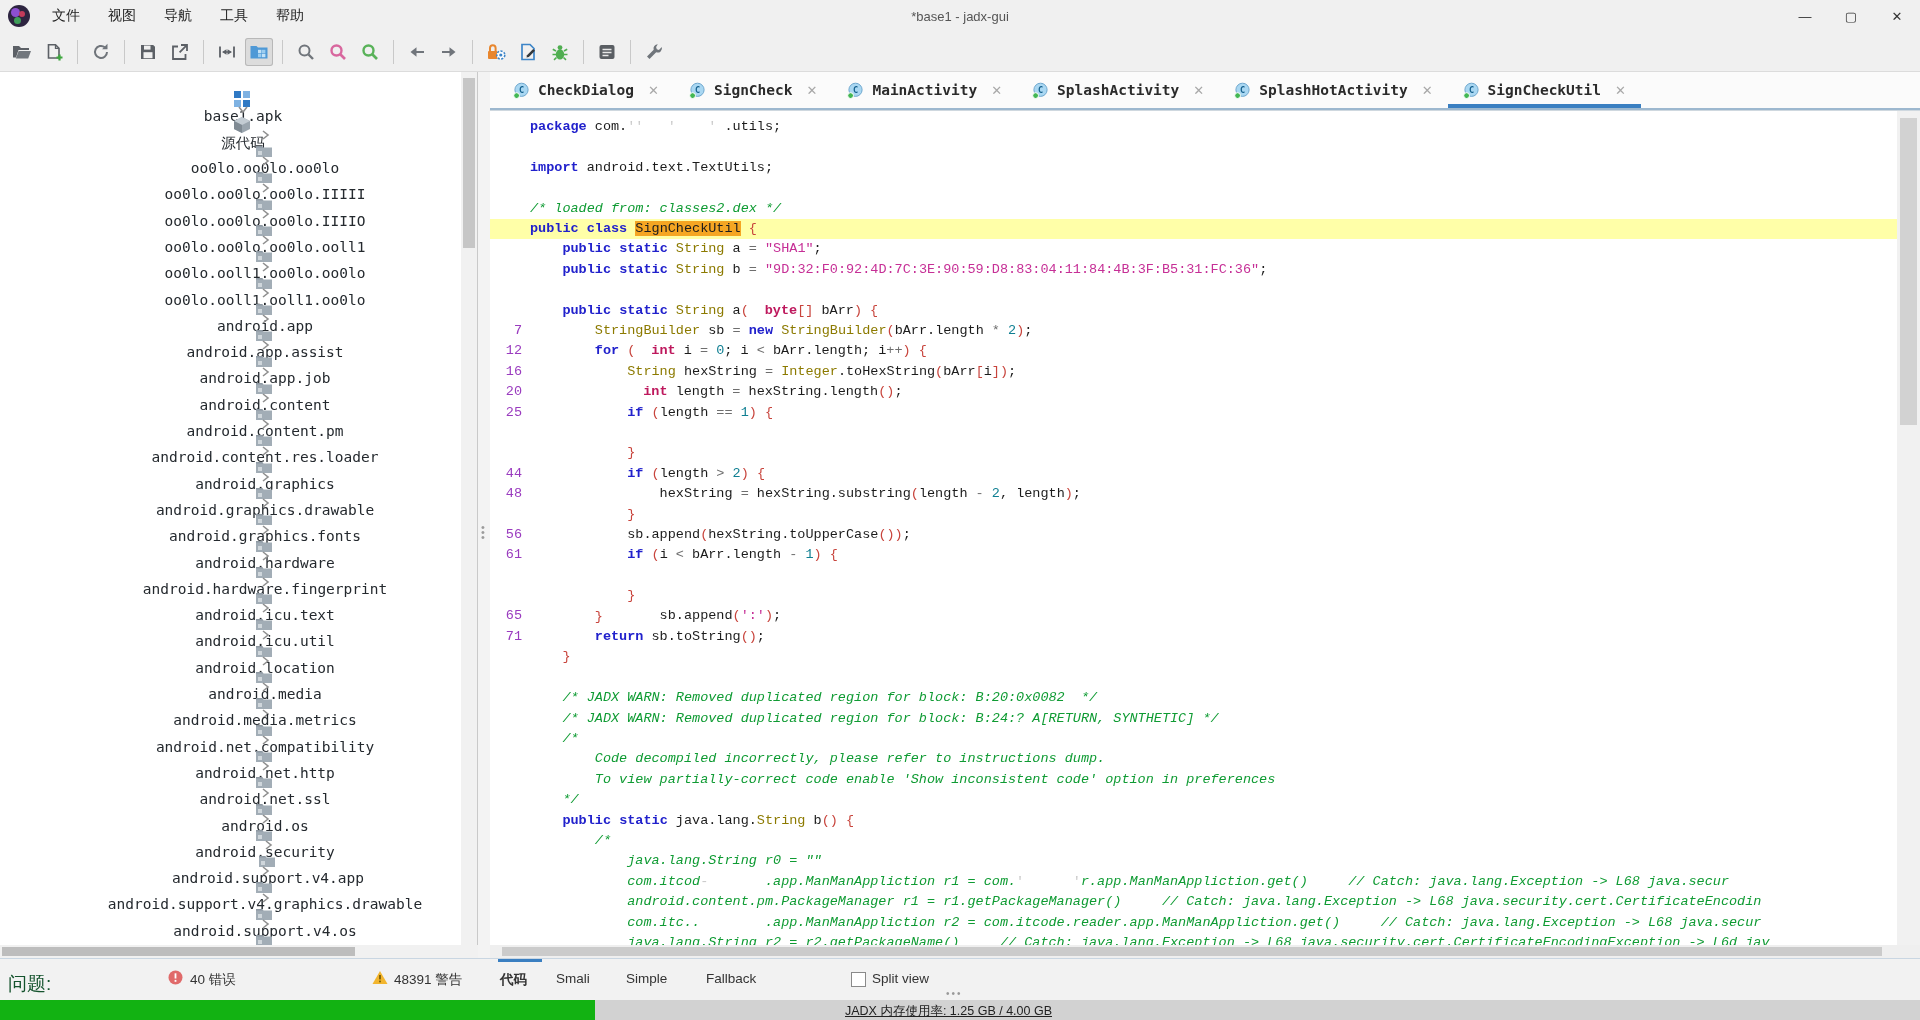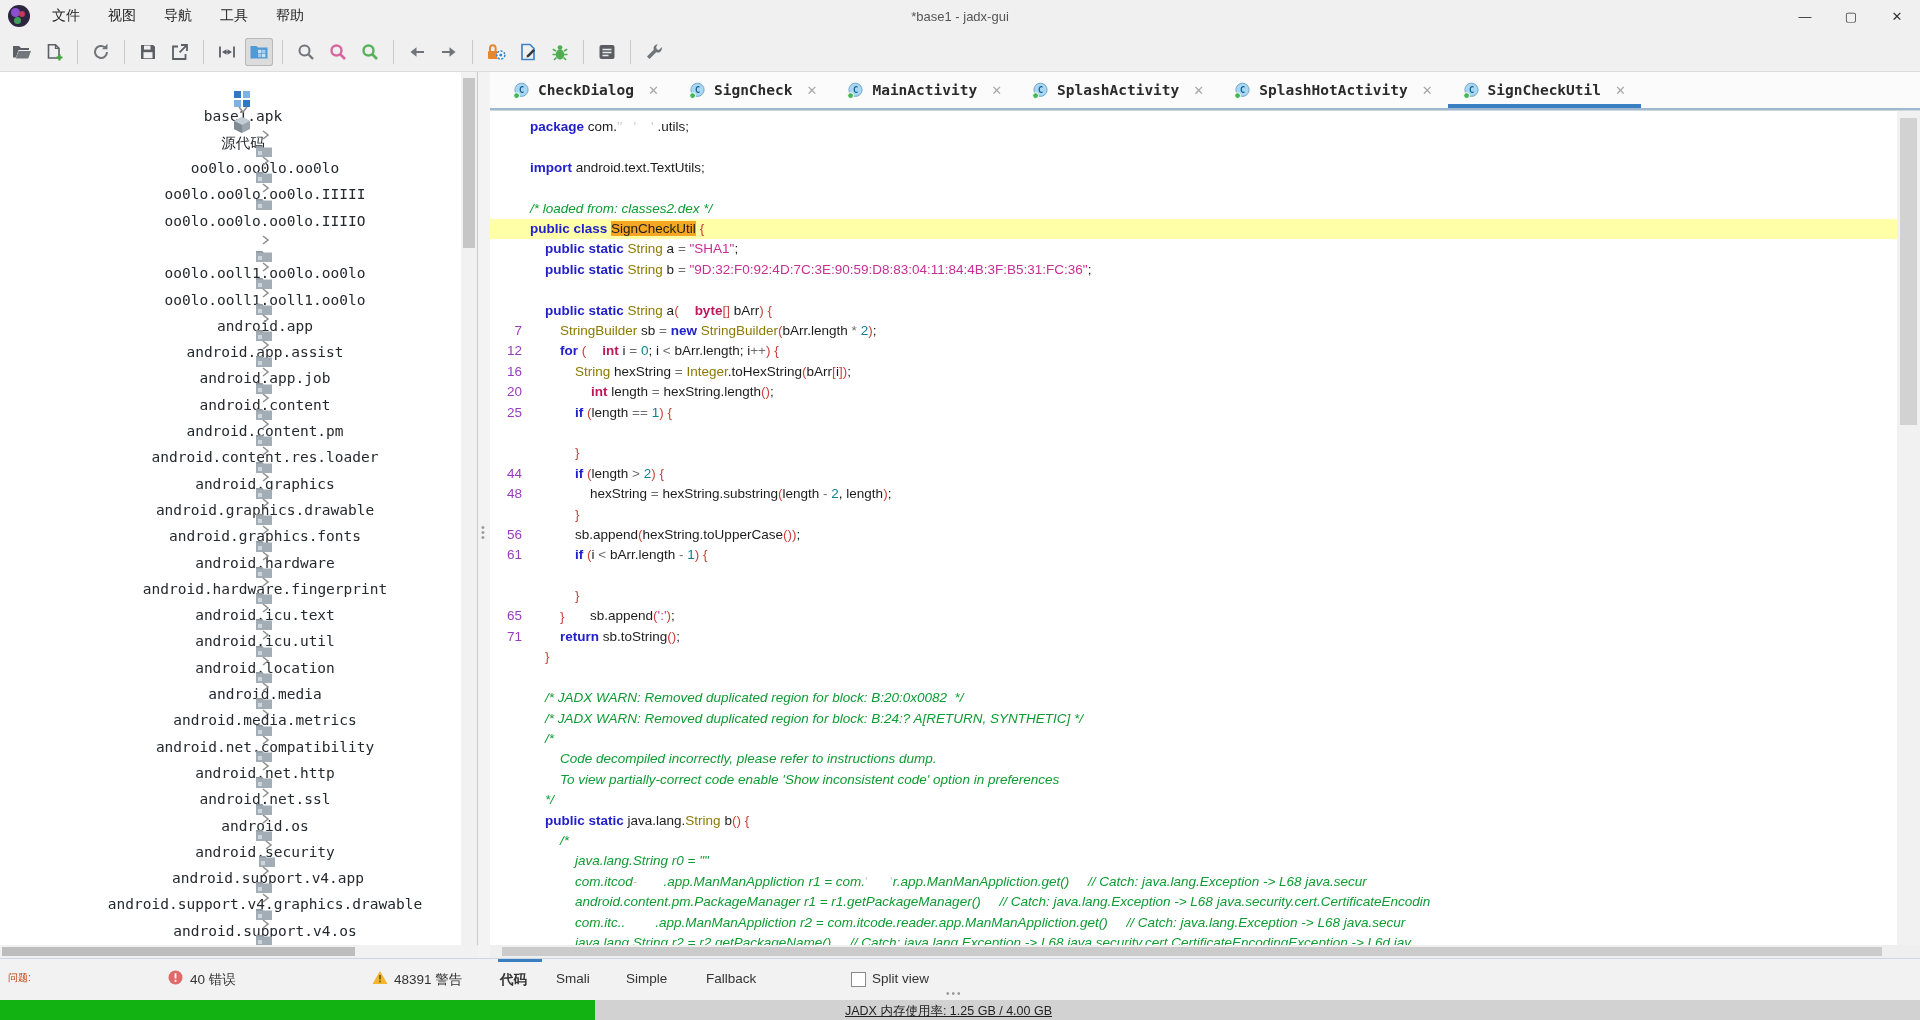--- a/index.html
+++ b/index.html
@@ -37,21 +37,21 @@
 
   
   #tabsbar{position:absolute;left:490px;top:72px;width:1430px;height:38px;background:#fbfbfb;border-bottom:2px solid #9db8cf;display:flex;align-items:stretch;padding-left:8px;box-sizing:border-box;overflow:hidden;}
   .tab{display:flex;align-items:center;padding:0 15px;gap:8px;position:relative;}
   .tab-label{font-family:"DejaVu Sans Mono",monospace;font-weight:bold;font-size:14.5px;color:#2b2b2b;}
   .tab-close{color:#a8a8a8;font-size:13px;margin-left:6px;}
   .tab.active{box-shadow:inset 0 -4px 0 #3a7fc1;}
 
   
   #editor{position:absolute;left:490px;top:110px;width:1430px;height:835px;background:#ffffff;overflow:hidden;border-top:1px solid #cfd8df;}
-  .code-line{position:absolute;left:0;width:1407px;height:20.4px;white-space:pre;font-family:Liberation Sans, sans-serif;font-size:13.5px;line-height:20.4px;}
+  .code-line{position:absolute;left:0;width:1407px;height:20.4px;white-space:pre;font-family:Liberation Mono, monospace;font-size:13.5px;line-height:20.4px;}
   .code-line.hl{background:#ffffa8;}
   .lnum{position:absolute;left:2px;width:30px;text-align:right;color:#9a3bbf;}
   .ct{margin-left:40px;display:inline-block;}
   .t-kw{color:#2121cc;font-weight:bold;}
   .t-type{color:#be185d;font-weight:bold;margin-left:16px;}
   .t-cls{color:#8c7a00;}
   .t-str{color:#c62f96;}
   .t-num{color:#0f7f92;}
   .t-cmt{color:#0f9b33;font-style:italic;}
   .t-sep{color:#c8443c;}
@@ -59,21 +59,21 @@
   .t-plain{color:#1c1c1c;}
   .t-faint{color:#c9c9c9;}
   .t-clshl{background:#f5a623;color:#1c1c1c;}
   #editor-vscroll{position:absolute;left:1897px;top:111px;width:23px;height:834px;background:#f1f1f1;}
   #editor-vscroll .thumb{position:absolute;left:3px;top:7px;width:17px;height:307px;background:#d2d2d2;}
   #editor-hscroll{position:absolute;left:490px;top:945px;width:1430px;height:13px;background:#efefef;}
   #editor-hscroll .thumb{position:absolute;left:12px;top:2px;width:1380px;height:9px;background:#cbcbcb;}
 
   
   #bottombar{position:absolute;left:0;top:958px;width:1920px;height:42px;background:#f2f2f2;border-top:1px solid #c9d6e2;box-sizing:border-box;}
-  #problems-label{position:absolute;left:8px;top:12px;font-size:10px;color:#c2410c;}
+  #problems-label{position:absolute;left:8px;top:12px;font-size:19px;color:#14532d;}
   #error-icon{position:absolute;left:168px;top:11px;}
   #errors-text{position:absolute;left:190px;top:12px;font-size:13.5px;color:#333;}
   #warning-icon{position:absolute;left:372px;top:11px;}
   #warnings-text{position:absolute;left:394px;top:12px;font-size:13.5px;color:#333;}
   .bottom-tab{position:absolute;top:12px;font-size:13.5px;color:#333;}
   #bottom-active-indicator{position:absolute;left:498px;top:0;width:44px;height:3px;background:#3a7fc1;}
   #splitview-box{position:absolute;left:851px;top:13px;width:13px;height:13px;background:#fff;border:1px solid #8a8a8a;}
   #splitview-label{position:absolute;left:872px;top:12px;font-size:13.5px;color:#333;}
   #grip-dots{position:absolute;left:946px;top:29px;font-size:10px;color:#999;letter-spacing:2px;}
 
@@ -281,20 +281,27 @@
             <path fill="#8d98a1" d="M1 4h6l1.5 1.5H1z"></path>
             <rect x="3" y="9" width="4" height="4" fill="#cfd6db"></rect>
           </svg></span><span>oo0lo.oo0lo.oo0lo.IIIII</span></div>
       <div class="tree-row" style="top: 108.6px; padding-left: 26px;"><span class="tree-chevron"><svg width="12" height="12" viewBox="0 0 12 12">
             <path fill="none" stroke="#8f8f8f" stroke-width="1.6" d="M4 2l5 4-5 4"></path>
           </svg></span><span class="tree-icon"><svg width="18" height="18" viewBox="0 0 18 18">
             <path fill="#a2adb6" d="M1 4h6l1.5 1.5H17V15H1z"></path>
             <path fill="#8d98a1" d="M1 4h6l1.5 1.5H1z"></path>
             <rect x="3" y="9" width="4" height="4" fill="#cfd6db"></rect>
           </svg></span><span>oo0lo.oo0lo.oo0lo.IIIIO</span></div>
+      <div class="tree-row" style="top: 134.9px; padding-left: 26px;"><span class="tree-chevron"><svg width="12" height="12" viewBox="0 0 12 12">
+            <path fill="none" stroke="#8f8f8f" stroke-width="1.6" d="M4 2l5 4-5 4"></path>
+          </svg></span><span class="tree-icon"><svg width="18" height="18" viewBox="0 0 18 18">
+            <path fill="#a2adb6" d="M1 4h6l1.5 1.5H17V15H1z"></path>
+            <path fill="#8d98a1" d="M1 4h6l1.5 1.5H1z"></path>
+            <rect x="3" y="9" width="4" height="4" fill="#cfd6db"></rect>
+          </svg></span><span>oo0lo.oo0lo.oo0lo.ooll1</span></div>
       <div class="tree-row" style="top: 161.2px; padding-left: 26px;"><span class="tree-chevron"><svg width="12" height="12" viewBox="0 0 12 12">
             <path fill="none" stroke="#8f8f8f" stroke-width="1.6" d="M4 2l5 4-5 4"></path>
           </svg></span><span class="tree-icon"><svg width="18" height="18" viewBox="0 0 18 18">
             <path fill="#a2adb6" d="M1 4h6l1.5 1.5H17V15H1z"></path>
             <path fill="#8d98a1" d="M1 4h6l1.5 1.5H1z"></path>
             <rect x="3" y="9" width="4" height="4" fill="#cfd6db"></rect>
           </svg></span><span>oo0lo.ooll1.oo0lo.oo0lo</span></div>
       <div class="tree-row" style="top: 187.5px; padding-left: 26px;"><span class="tree-chevron"><svg width="12" height="12" viewBox="0 0 12 12">
             <path fill="none" stroke="#8f8f8f" stroke-width="1.6" d="M4 2l5 4-5 4"></path>
           </svg></span><span class="tree-icon"><svg width="18" height="18" viewBox="0 0 18 18">

